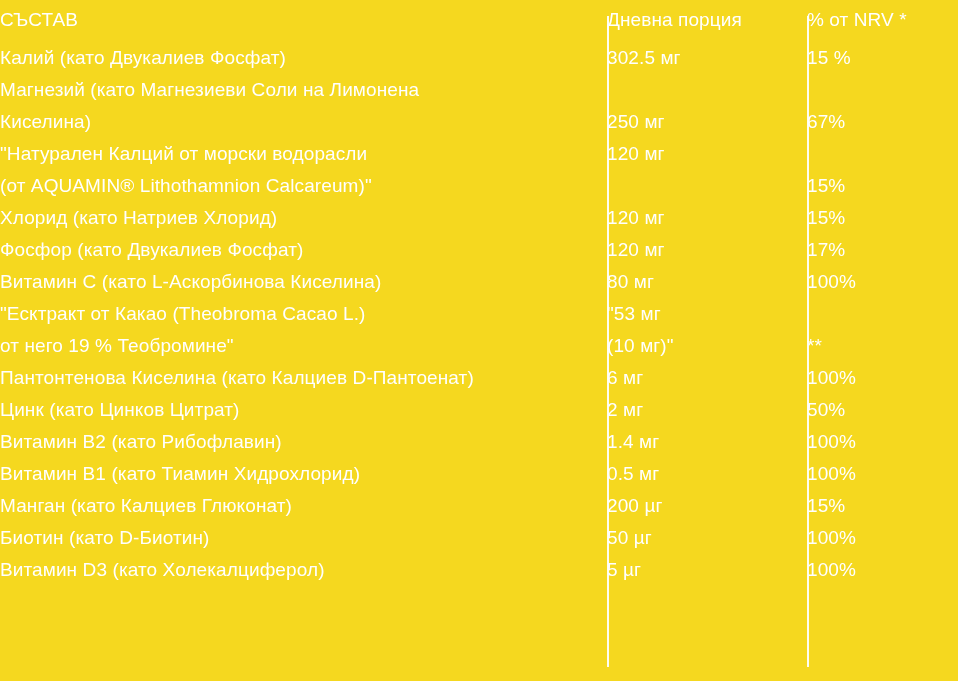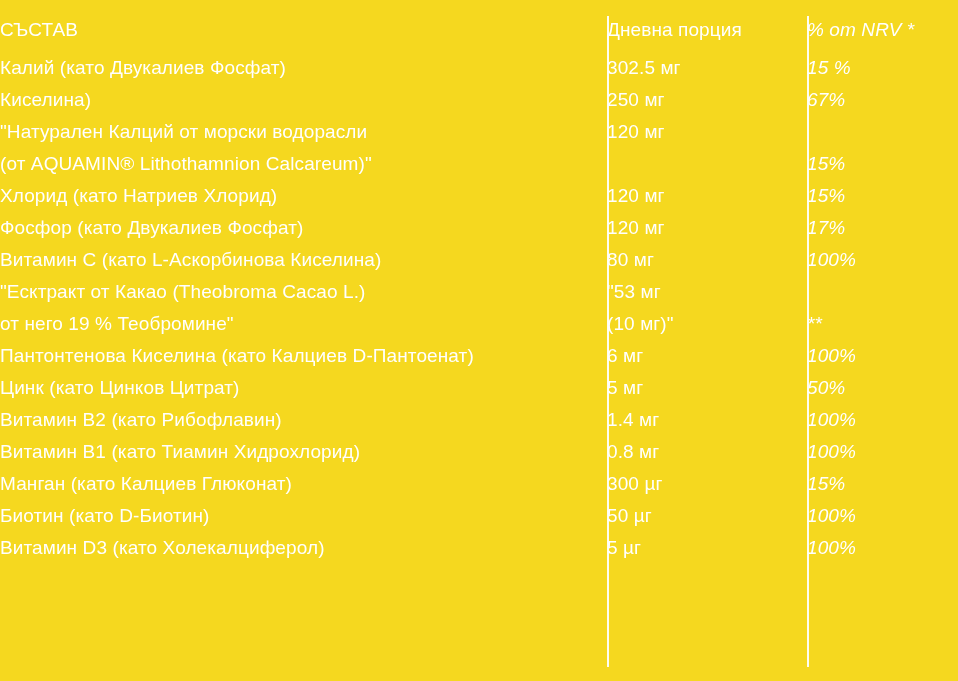--- a/index.html
+++ b/index.html
@@ -11,21 +11,21 @@
     height: 681px;
     background: #f5d81f;
     font-family: "Liberation Sans", sans-serif;
     overflow: hidden;
   }
   .panel {
     position: relative;
     width: 958px;
     height: 681px;
     box-sizing: border-box;
-    padding: 14px 0 0 0;
+    padding: 4px 0 0 0;
   }
   
   .vrule {
     position: absolute;
     top: 16px;
     bottom: 14px;
     width: 2px;
     background: #ffffff;
     opacity: 0.95;
   }
@@ -48,21 +48,21 @@
     line-height: 32px;
     white-space: nowrap;
     letter-spacing: 0.1px;
   }
   col.c-name   { width: 607px; }
   col.c-dose   { width: 200px; }
   col.c-nrv    { width: 151px; }
 
   td.name, th.name { padding-left: 20px; }
   td.dose, th.dose { padding-left: 28px; }
-  td.nrv,  th.nrv  { padding-left: 24px; font-style: italic; }
+  td.nrv,  th.nrv  { padding-left: 24px; }
 
   tr.header td, tr.header th { padding-bottom: 6px; }
 </style>
 </head>
 <body>
 
 <div class="panel">
 
   <div class="vrule one"></div>
   <div class="vrule two"></div>
@@ -77,20 +77,25 @@
       <tr class="header">
         <th class="name">СЪСТАВ</th>
         <th class="dose">Дневна порция</th>
         <th class="nrv">% от NRV *</th>
       </tr>
 
       <tr>
         <td class="name">Калий (като Двукалиев Фосфат)</td>
         <td class="dose">302.5 мг</td>
         <td class="nrv">15 %</td>
+      </tr>
+      <tr>
+        <td class="name">Магнезий (като Магнезиеви Соли на Лимонена</td>
+        <td class="dose"></td>
+        <td class="nrv"></td>
       </tr>
       <tr>
         <td class="name">Киселина)</td>
         <td class="dose">250 мг</td>
         <td class="nrv">67%</td>
       </tr>
       <tr>
         <td class="name">"Натурален Калций от морски водорасли</td>
         <td class="dose">120 мг</td>
         <td class="nrv"></td>
@@ -125,36 +130,36 @@
         <td class="dose">(10 мг)"</td>
         <td class="nrv">**</td>
       </tr>
       <tr>
         <td class="name">Пантонтенова Киселина (като Калциев D-Пантоенат)</td>
         <td class="dose">6 мг</td>
         <td class="nrv">100%</td>
       </tr>
       <tr>
         <td class="name">Цинк (като Цинков Цитрат)</td>
-        <td class="dose">5 мг</td>
+        <td class="dose">2 мг</td>
         <td class="nrv">50%</td>
       </tr>
       <tr>
         <td class="name">Витамин В2 (като Рибофлавин)</td>
         <td class="dose">1.4 мг</td>
         <td class="nrv">100%</td>
       </tr>
       <tr>
         <td class="name">Витамин В1 (като Тиамин Хидрохлорид)</td>
-        <td class="dose">0.8 мг</td>
+        <td class="dose">0.5 мг</td>
         <td class="nrv">100%</td>
       </tr>
       <tr>
         <td class="name">Манган (като Калциев Глюконат)</td>
-        <td class="dose">300 µг</td>
+        <td class="dose">200 µг</td>
         <td class="nrv">15%</td>
       </tr>
       <tr>
         <td class="name">Биотин (като D-Биотин)</td>
         <td class="dose">50 µг</td>
         <td class="nrv">100%</td>
       </tr>
       <tr>
         <td class="name">Витамин D3 (като Холекалциферол)</td>
         <td class="dose">5 µг</td>

